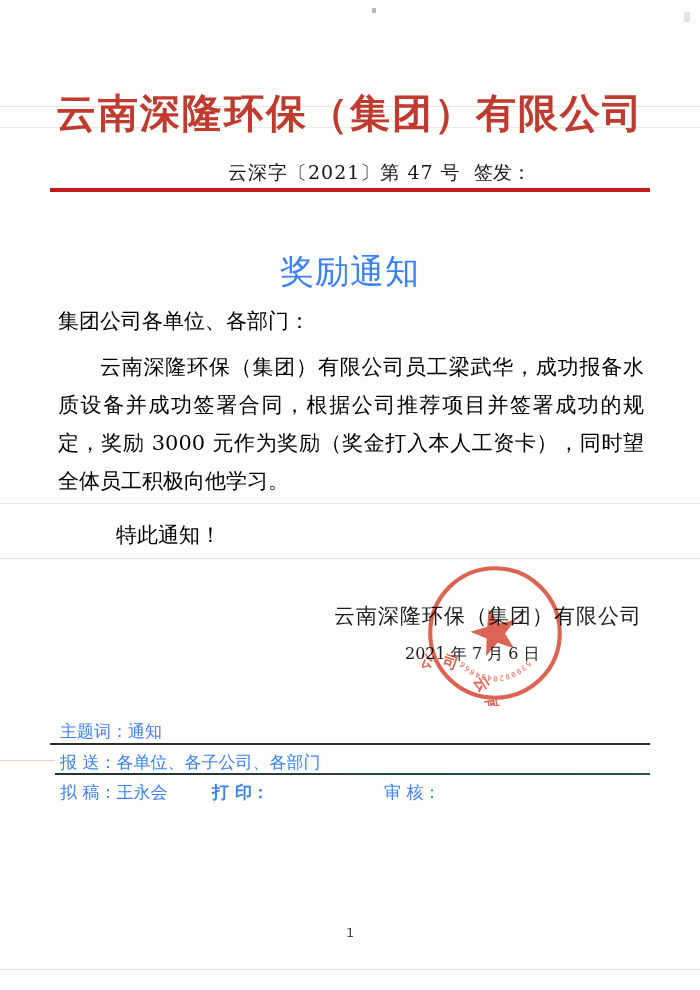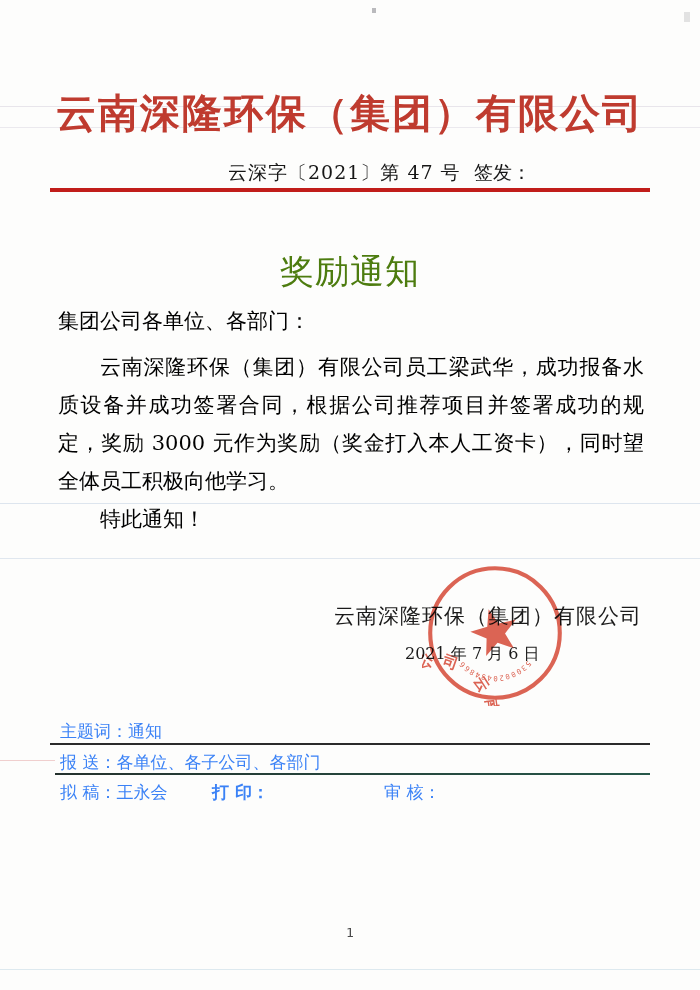--- a/index.html
+++ b/index.html
@@ -31,31 +31,31 @@
     font-size:19px;color:#161616;white-space:nowrap;
   }
   .red-rule{
     position:absolute;top:188px;left:50px;width:600px;height:4px;
     background:#c11d1a;
   }
   
   .notice-title{
     position:absolute;top:249px;left:0;width:700px;
     text-align:center;
-    font-size:34px;color:#4d7c0f;letter-spacing:1px;
+    font-size:34px;color:#3b82f6;letter-spacing:1px;
     font-weight:500;
   }
   
   .doc-body{
     position:absolute;top:302px;left:58px;width:586px;
     font-size:21px;line-height:38px;color:#000000;
   }
   .salutation{margin:0 0 8px 0;}
   .body-para{margin:0;text-indent:2em;text-align:justify;}
-  .closing{margin:0;text-indent:2em;}
+  .closing{margin:16px;text-indent:2em;}
   
   .sig-company{
     position:absolute;top:602px;left:0;width:642px;
     text-align:right;font-size:21px;color:#1a1a1a;
     letter-spacing:1px;white-space:nowrap;
   }
   .sig-date{
     position:absolute;top:644px;left:405px;width:170px;
     text-align:left;font-size:16px;color:#1a1a1a;white-space:nowrap;
   }

